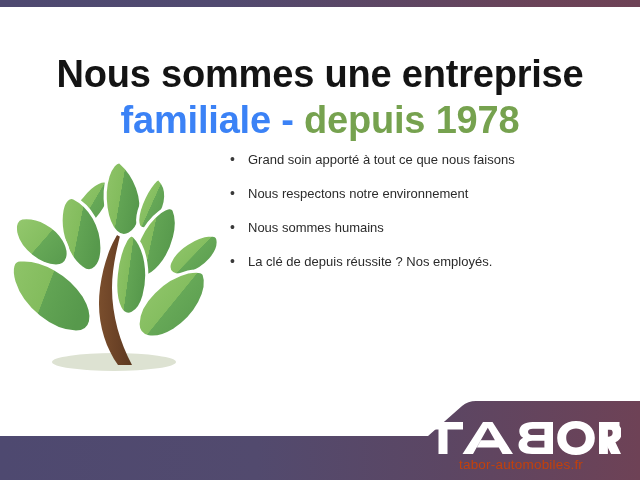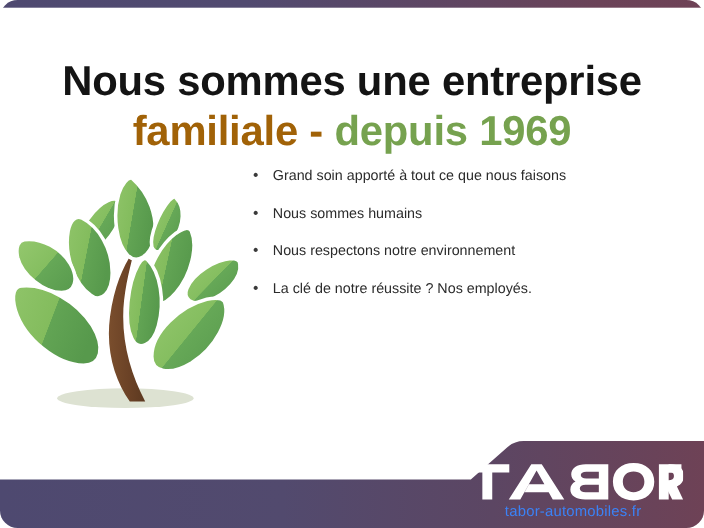--- a/index.html
+++ b/index.html
@@ -10,21 +10,20 @@
   }
   body {
     font-family: "Liberation Sans", sans-serif;
   }
   .slide {
     position: relative;
     width: 640px;
     height: 480px;
     background: #ffffff;
     overflow: hidden;
-    border-radius: 16px;
   }
 
   
   .top-bar {
     position: absolute;
     top: 0;
     left: 0;
     width: 640px;
     height: 7px;
     background: linear-gradient(90deg, #4E4970 0%, #514A70 35%, #5E4663 62%, #6B4358 85%, #6E4256 100%);
@@ -44,21 +43,21 @@
     letter-spacing: -0.2px;
   }
   .heading .line {
     display: block;
     white-space: nowrap;
   }
   .heading .accent {
     color: #76A24F;
   }
   .heading .dash {
-    color: #a16207;
+    color: #3b82f6;
   }
 
   
   .bullets {
     position: absolute;
     top: 148px;
     left: 228px;
     width: 400px;
     margin: 0;
     padding: 0;
@@ -118,33 +117,33 @@
     display: block;
     height: 36px;
     width: 200px;
     margin: 0 auto;
   }
   .logo-url {
     display: block;
     margin-top: 1px;
     font-size: 13.5px;
     letter-spacing: 0.2px;
-    color: #3b82f6;
+    color: #c2410c;
   }
 </style>
 </head>
 <body>
 
 <div class="slide">
 
   <div class="top-bar"></div>
 
   <h1 class="heading">
     <span class="line">Nous sommes une entreprise</span>
-    <span class="line"><span class="dash">familiale - </span><span class="accent">depuis 1969</span></span>
+    <span class="line"><span class="dash">familiale - </span><span class="accent">depuis 1978</span></span>
   </h1>
 
   <div class="tree">
     <svg viewBox="0 0 225 250" width="225" height="250" xmlns="http://www.w3.org/2000/svg" aria-hidden="true">
       <defs>
         <linearGradient id="lf-a" x1="0" y1="0" x2="1" y2="0.35">
           <stop offset="0%" stop-color="#8FC469"></stop>
           <stop offset="52%" stop-color="#83BC5D"></stop>
           <stop offset="52.5%" stop-color="#62A454"></stop>
           <stop offset="100%" stop-color="#57994C"></stop>
@@ -187,23 +186,23 @@
 
         <path d="M196 134 C 202 150, 188 176, 166 190 C 146 202, 130 198, 130 184 C 130 162, 156 138, 180 132 C 190 130, 194 131, 196 134 Z" fill="url(#lf-b)"></path>
 
         <path d="M126 96 C 138 108, 142 134, 136 156 C 131 174, 118 180, 112 168 C 104 152, 108 118, 118 100 C 121 95, 124 94, 126 96 Z" fill="url(#lf-a)"></path>
       </g>
     </svg>
   </div>
 
   <ul class="bullets">
     <li>Grand soin apporté à tout ce que nous faisons</li>
+    <li>Nous respectons notre environnement</li>
     <li>Nous sommes humains</li>
-    <li>Nous respectons notre environnement</li>
-    <li>La clé de notre réussite ? Nos employés.</li>
+    <li>La clé de depuis réussite ? Nos employés.</li>
   </ul>
 
   <div class="footer">
     <svg class="footer-shape" viewBox="0 0 640 80" width="640" height="80" preserveAspectRatio="none" xmlns="http://www.w3.org/2000/svg" aria-hidden="true">
       <defs>
         <linearGradient id="foot-g" x1="0" y1="0" x2="1" y2="0">
           <stop offset="0%" stop-color="#4E4970"></stop>
           <stop offset="40%" stop-color="#524A6E"></stop>
           <stop offset="70%" stop-color="#5C4663"></stop>
           <stop offset="100%" stop-color="#6E4256"></stop>

